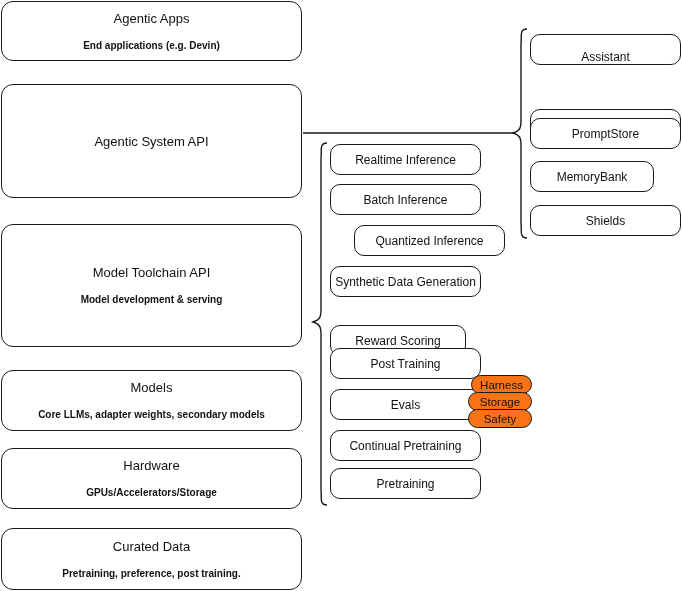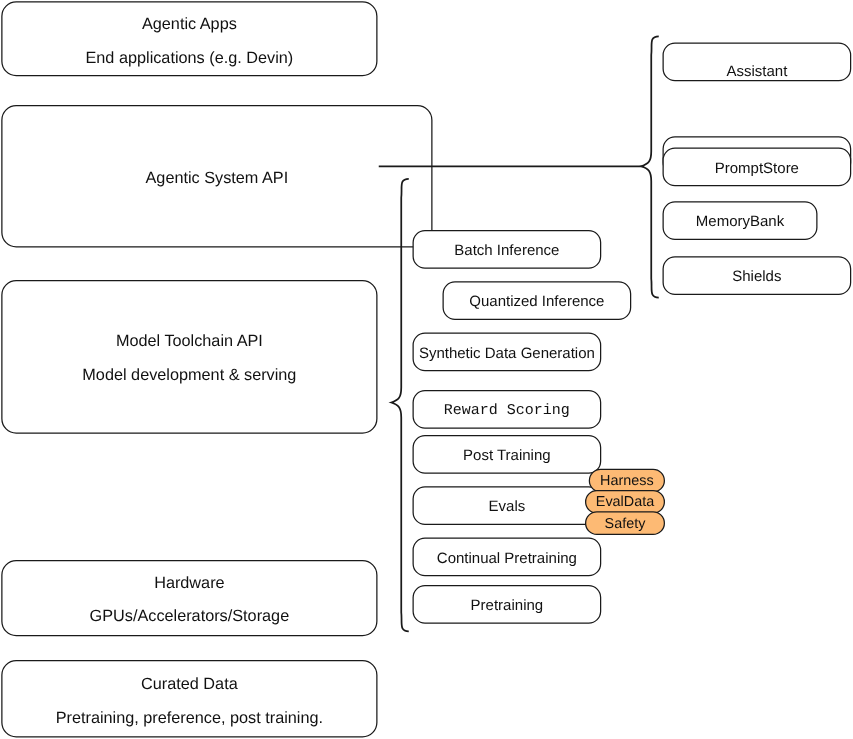--- a/index.html
+++ b/index.html
@@ -26,43 +26,44 @@
     align-items: center;
     justify-content: center;
     text-align: center;
   }
   .layer-title {
     font-size: 13px;
     color: #111111;
     line-height: 17px;
   }
   .layer-sub {
-    font-size: 13px;
+    font-size: 10px;
     color: #111111;
     line-height: 14px;
     margin-top: 12px;
+    font-weight: bold;
   }
   .cap-box {
     position: absolute;
     box-sizing: border-box;
     border: 1.4px solid #1a1a1a;
     border-radius: 10px;
     background: #ffffff;
     display: flex;
     align-items: center;
     justify-content: center;
     font-size: 12px;
     color: #111111;
   }
   .pill {
     position: absolute;
     box-sizing: border-box;
     border: 1.4px solid #1a1a1a;
     border-radius: 20px;
-    background: #fdba74;
+    background: #f97316;
     display: flex;
     align-items: center;
     justify-content: center;
     font-size: 11.5px;
     color: #111111;
     z-index: 5;
   }
   .svg-layer {
     position: absolute;
     left: 0;
@@ -80,29 +81,33 @@
 </head>
 <body>
 
 <div id="canvas">
 
   <div class="box" style="left:1px; top:1px; width:301px; height:60px;">
     <div class="layer-title">Agentic Apps</div>
     <div class="layer-sub">End applications (e.g. Devin)</div>
   </div>
 
-  <div class="box" style="left:1px; top:84px; width:345px; height:114px;gap:39px;">
+  <div class="box" style="left:1px; top:84px; width:301px; height:114px;gap:39px;">
     <div class="layer-title">Agentic System API</div>
   </div>
 
   <div class="box" style="left:1px; top:224px; width:301px; height:123px;">
     <div class="layer-title">Model Toolchain API</div>
     <div class="layer-sub">Model development &amp; serving</div>
   </div>
 
+  <div class="box" style="left:1px; top:370px; width:301px; height:61px;">
+    <div class="layer-title">Models</div>
+    <div class="layer-sub">Core LLMs, adapter weights, secondary models</div>
+  </div>
 
   <div class="box" style="left:1px; top:448px; width:301px; height:61px;">
     <div class="layer-title">Hardware</div>
     <div class="layer-sub">GPUs/Accelerators/Storage</div>
   </div>
 
   <div class="box" style="left:1px; top:528px; width:301px; height:62px;">
     <div class="layer-title">Curated Data</div>
     <div class="layer-sub">Pretraining, preference, post training.</div>
   </div>
@@ -121,50 +126,53 @@
 
     <path d="M 527 29
              C 519 29, 522 36, 521 44
              L 521 121
              C 521 129, 519 131, 513 133
              C 519 135, 521 137, 521 145
              L 521 223
              C 522 231, 519 238, 527 238"></path>
   </svg>
 
+  <div class="cap-box" style="left:330px; top:144px; width:151px; height:31px;">
+    <span>Realtime Inference</span>
+  </div>
   <div class="cap-box" style="left:330px; top:184px; width:151px; height:31px;">
     <span>Batch Inference</span>
   </div>
   <div class="cap-box" style="left:330px; top:225px; width:151px; height:31px;margin-left:24px;">
     <span>Quantized Inference</span>
   </div>
   <div class="cap-box" style="left:330px; top:266px; width:151px; height:31px;">
     <span>Synthetic Data Generation</span>
   </div>
-  <div class="cap-box" style="left:330px; top:312px; width:151px; height:31px;font-family:Liberation Mono, monospace;">
+  <div class="cap-box" style="left:330px; top:325px; width:136px; height:31px;">
     <span>Reward Scoring</span>
   </div>
   <div class="cap-box" style="left:330px; top:348px; width:151px; height:31px;text-align:right;">
     <span>Post Training</span>
   </div>
   <div class="cap-box" style="left:330px; top:389px; width:151px; height:31px;">
     <span>Evals</span>
   </div>
   <div class="cap-box" style="left:330px; top:430px; width:151px; height:31px;">
     <span>Continual Pretraining</span>
   </div>
   <div class="cap-box" style="left:330px; top:468px; width:151px; height:31px;">
     <span>Pretraining</span>
   </div>
 
   <div class="pill" style="left:471px; top:375px; width:61px; height:19px;">
     <span>Harness</span>
   </div>
   <div class="pill" style="left:468px; top:392px; width:64px; height:19px;">
-    <span>EvalData</span>
+    <span>Storage</span>
   </div>
   <div class="pill" style="left:468px; top:409px; width:64px; height:19px;">
     <span>Safety</span>
   </div>
 
   <div class="cap-box" style="left:530px; top:34px; width:151px; height:31px;align-items:flex-end;">
     <span>Assistant</span>
   </div>
   <div class="cap-box" style="left:530px; top:74px; width:151px; height:31px;margin-top:35px;">
     <span>Orchestrator</span>

